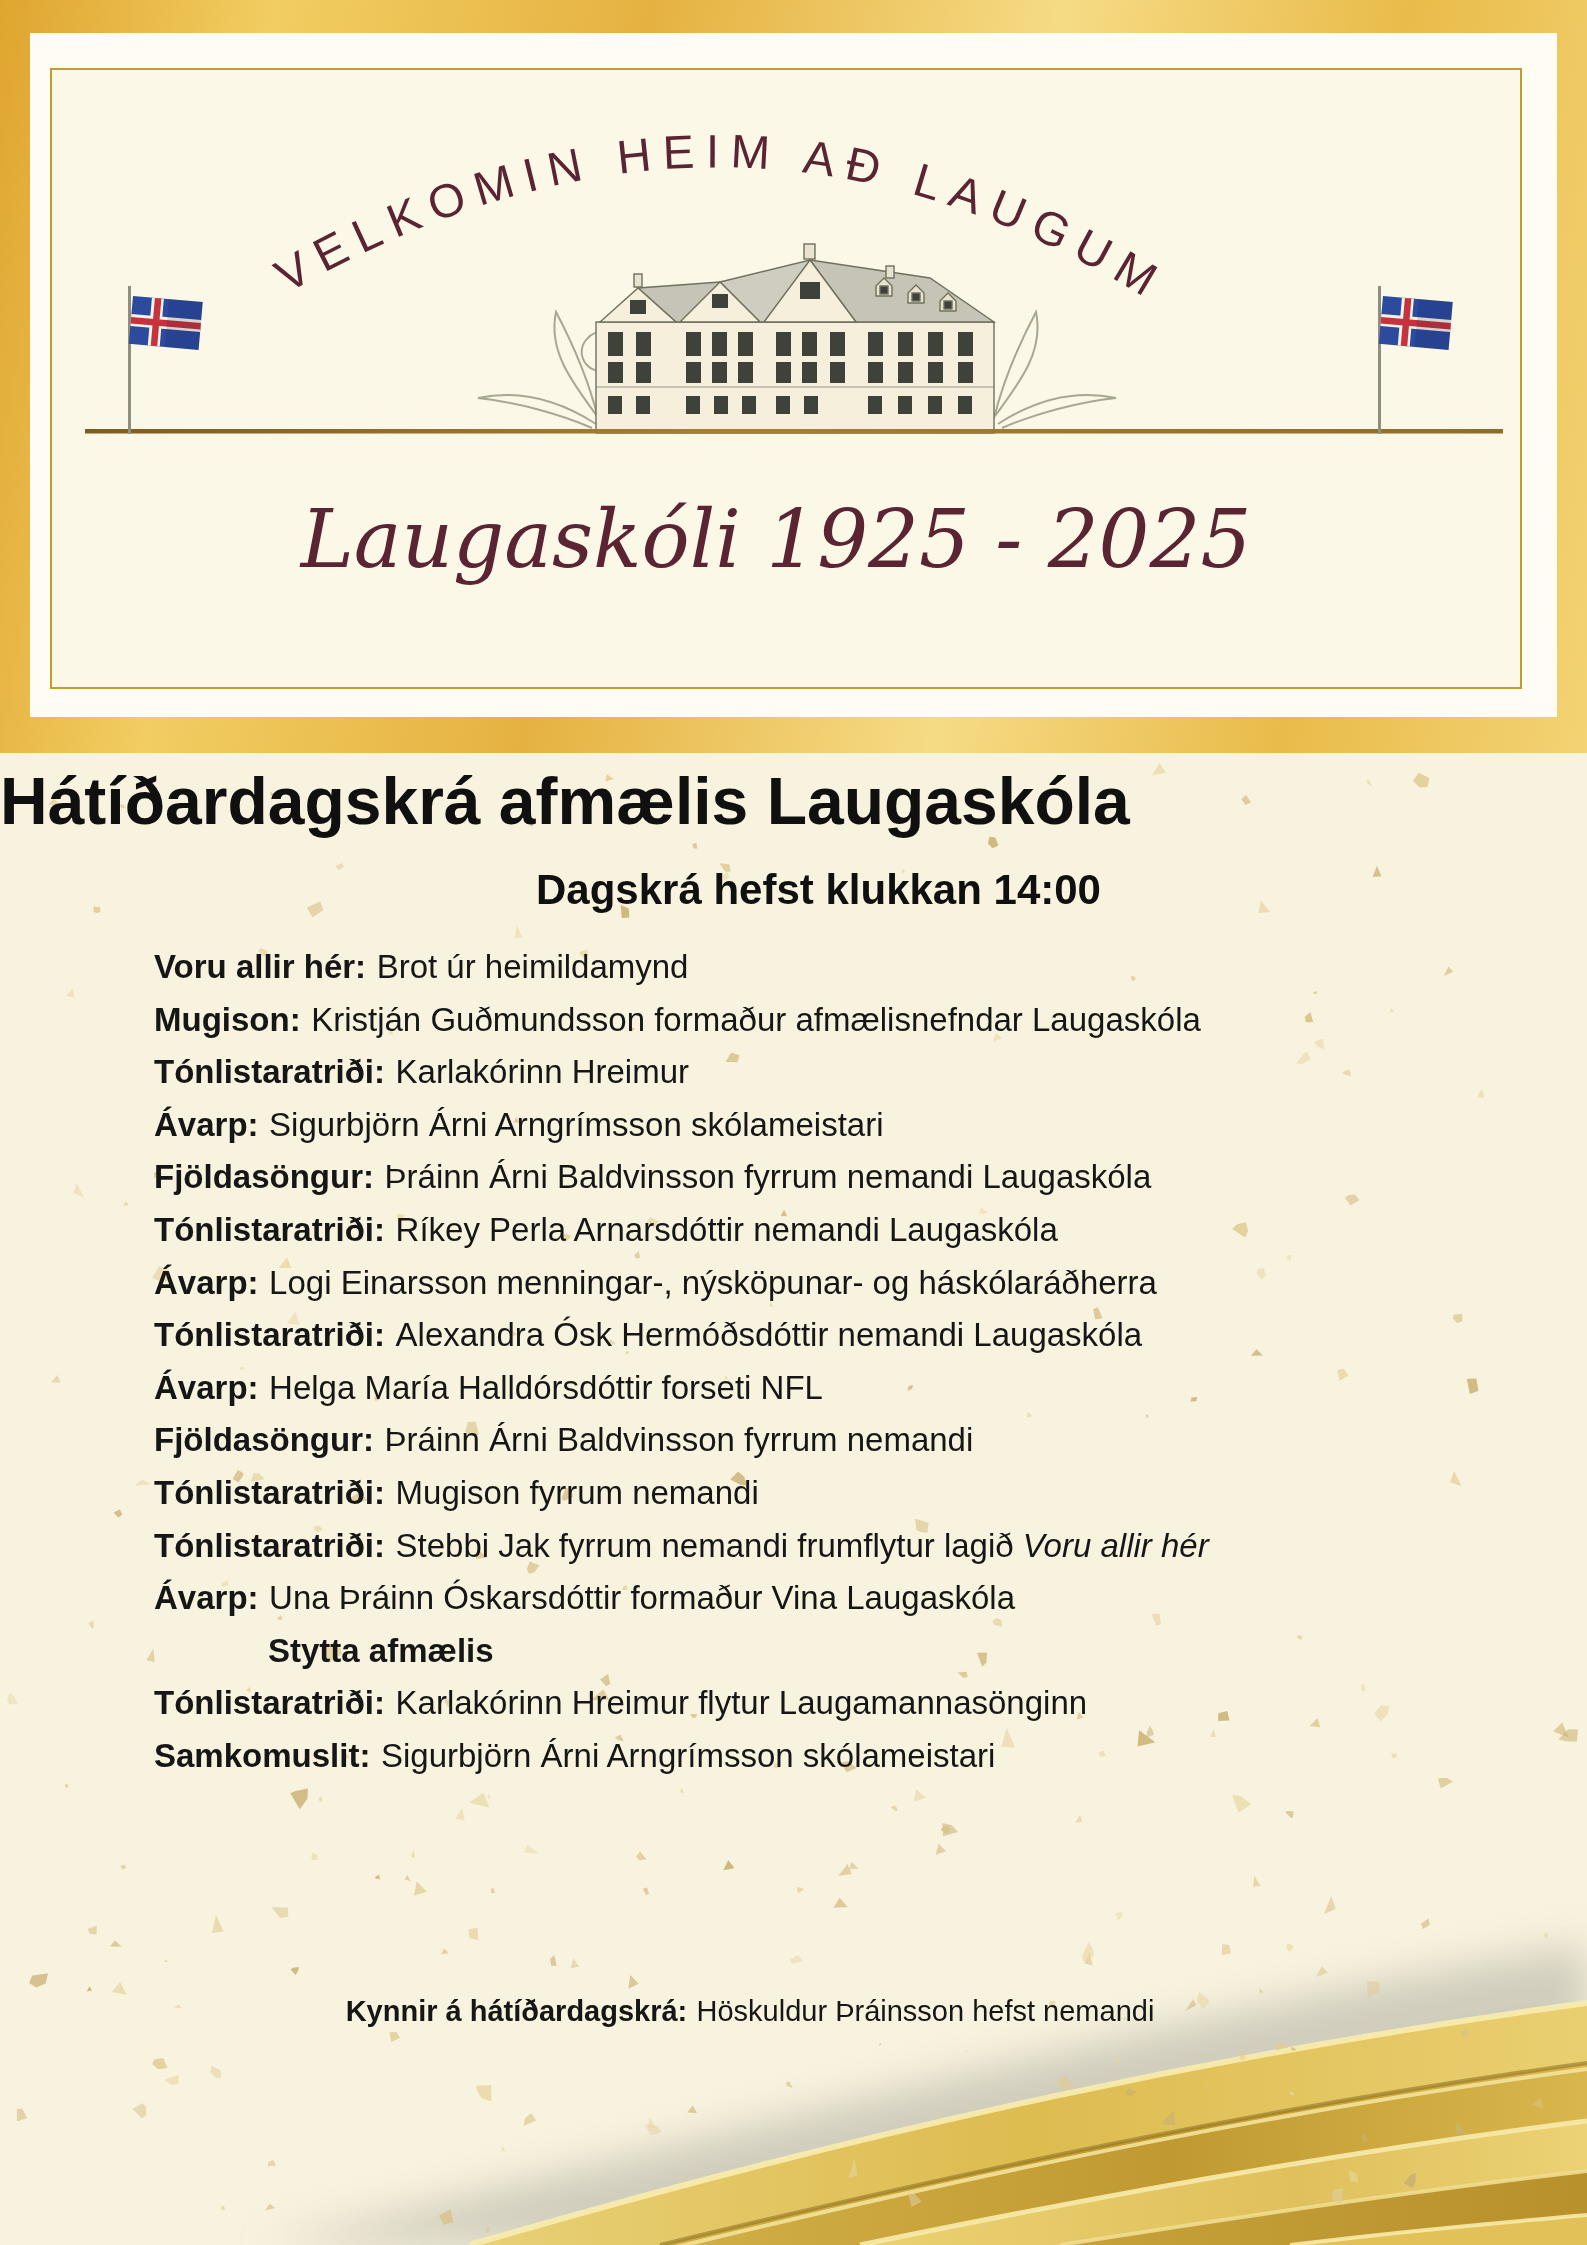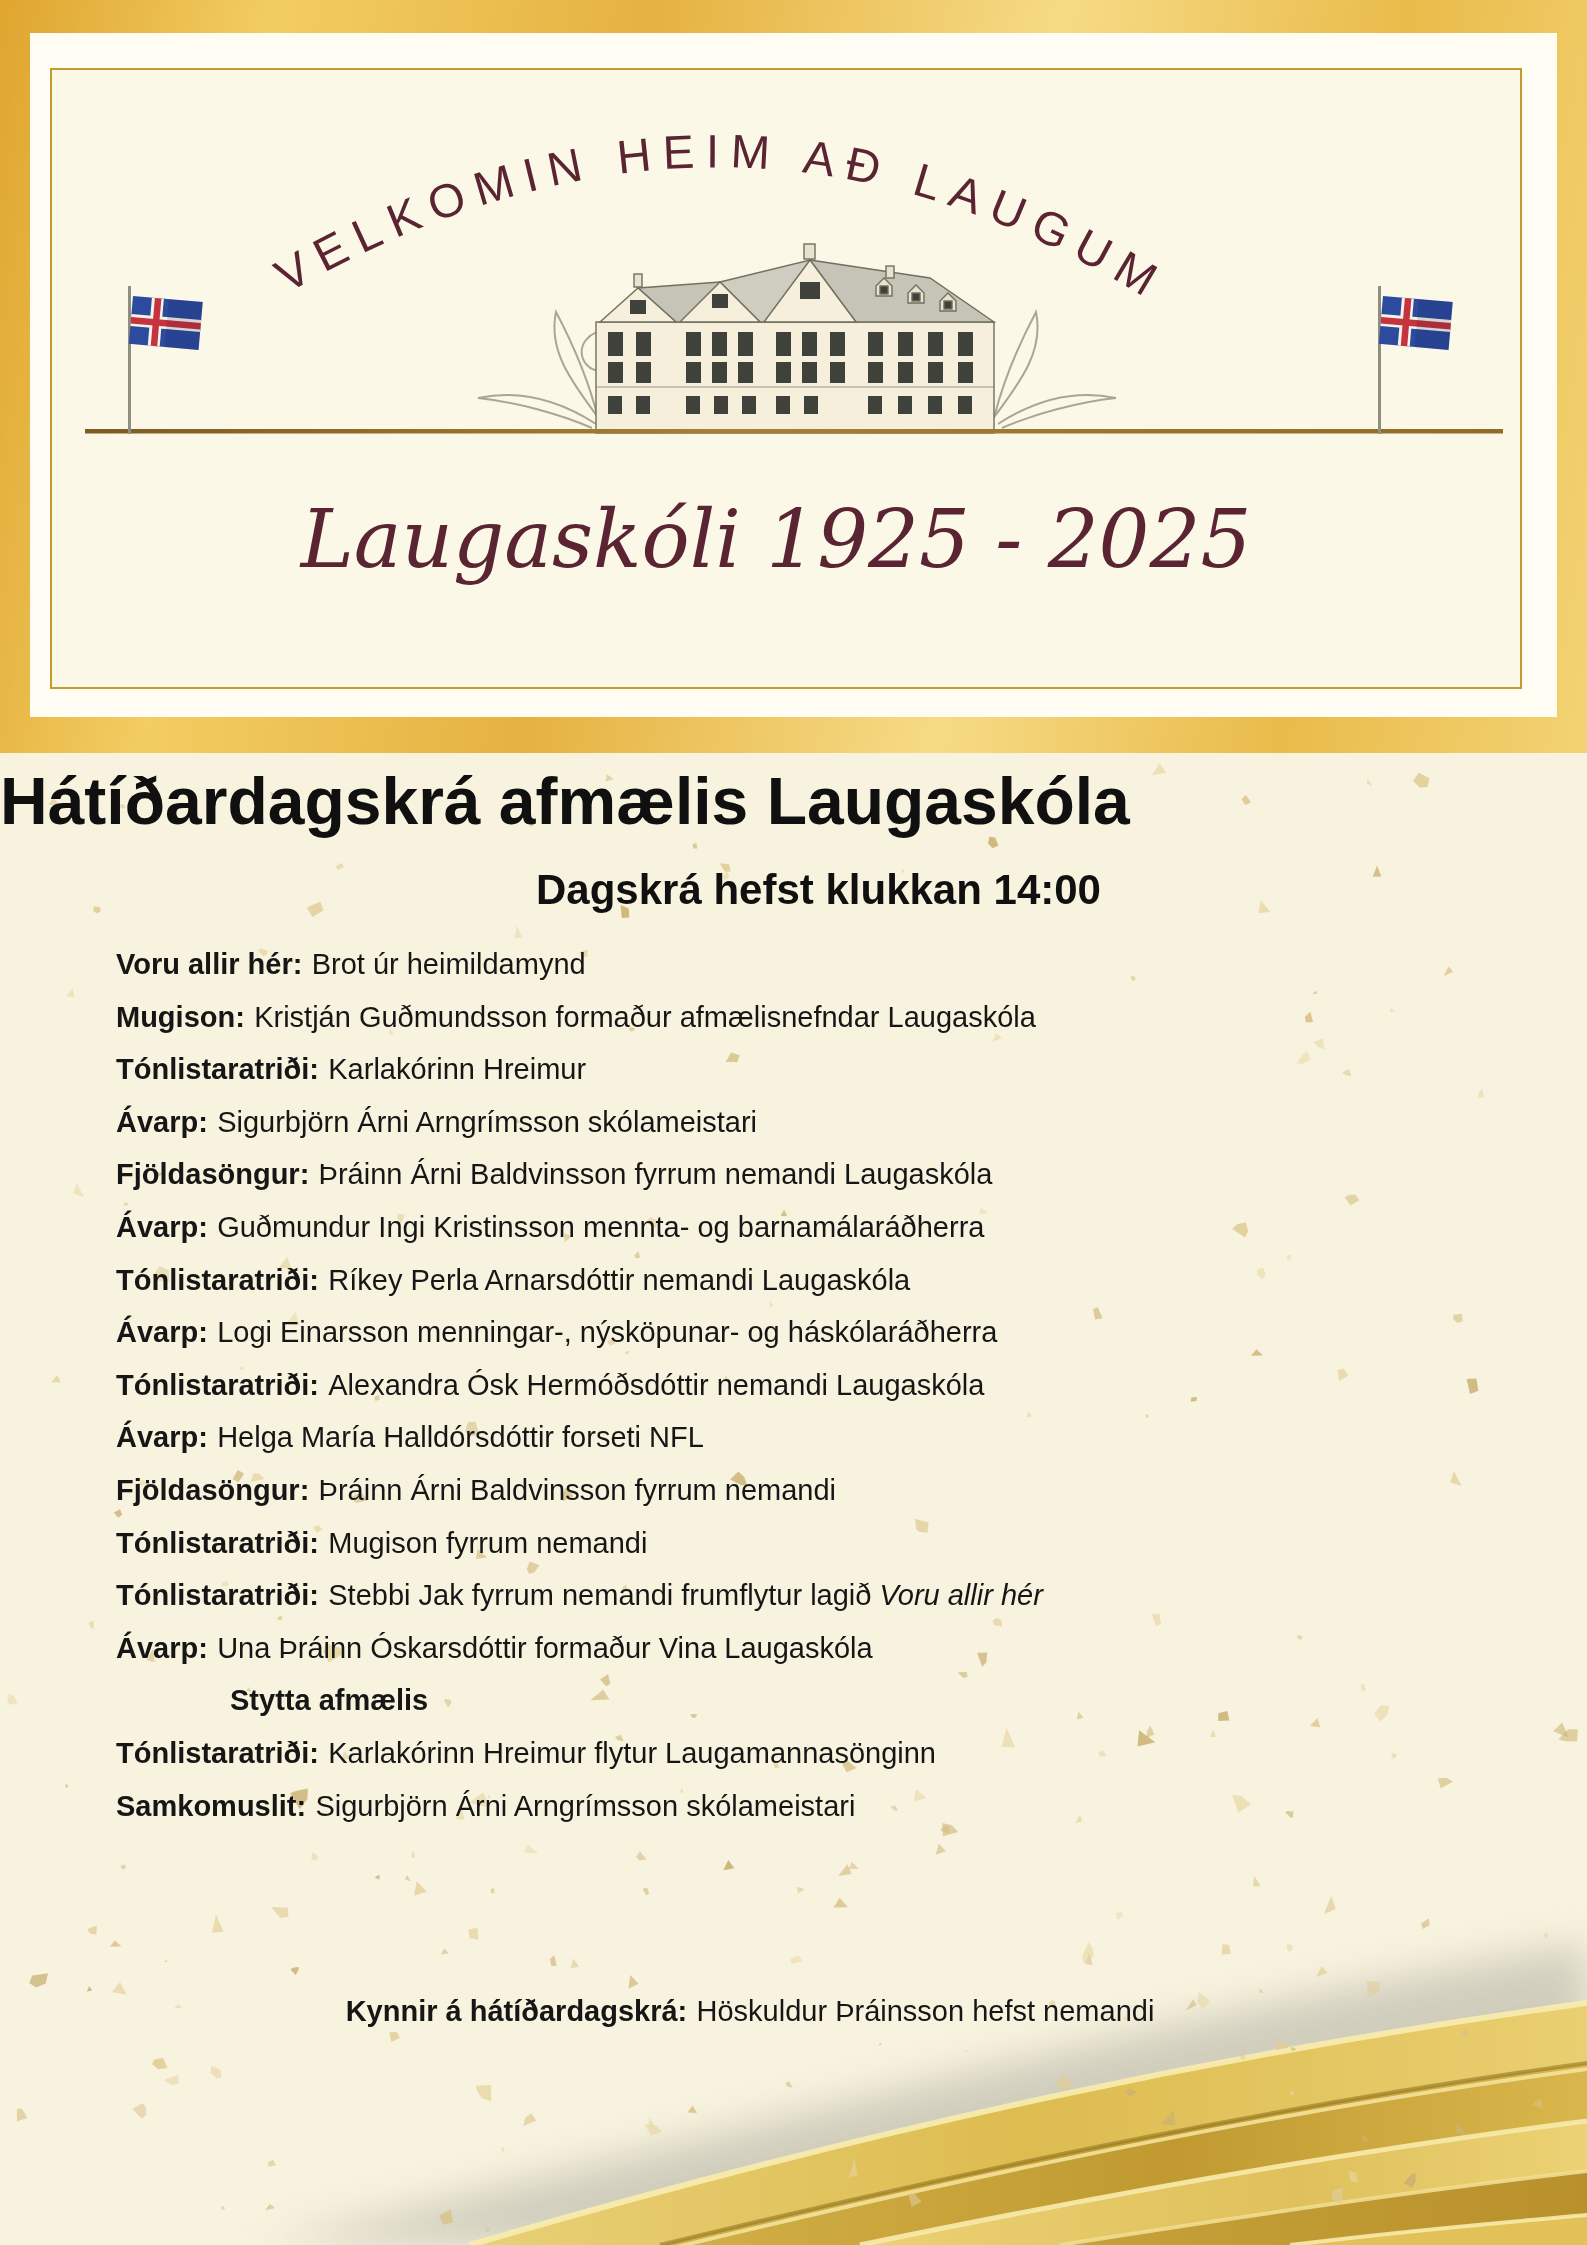--- a/index.html
+++ b/index.html
@@ -28,21 +28,21 @@
     position:absolute; top:763px; left:0; width:1587px; margin:0;
     text-align:left; font-size:66px; font-weight:bold; color:#101010; letter-spacing:0;
   }
   .subtitle{
     position:absolute; top:866px; left:0; width:1587px; margin:0;
     text-align:center; font-size:42px; font-weight:bold; color:#101010;padding-left:25px;
   }
   .program{
     position:absolute; top:948px; left:116px; right:40px; color:#161616;
   }
-  .program .row{height:52.6px; font-size:29px; white-space:nowrap;}
+  .program .row{height:52.6px; font-size:33px; white-space:nowrap;margin-left:38px;}
   .program .row.indent{padding-left:114px;}
   .lbl{font-weight:bold; margin-right:.32em;}
   .val{font-weight:normal;}
   .it{font-style:italic;}
   .footer{
     position:absolute; top:1995px; left:0; width:1500px;
     text-align:center; font-size:29px; color:#161616;
   }
   svg.layer{position:absolute; left:0; pointer-events:none;}
   #wave-layer{bottom:0;}
@@ -432,21 +432,20 @@
 
   <h1 class="title">Hátíðardagskrá afmælis Laugaskóla</h1>
   <h2 class="subtitle">Dagskrá hefst klukkan 14:00</h2>
 
   <div class="program" id="program-list">
       <div class="row"><span class="lbl">Voru allir hér:</span><span class="val">Brot úr heimildamynd</span></div>
       <div class="row"><span class="lbl">Mugison:</span><span class="val">Kristján Guðmundsson formaður afmælisnefndar Laugaskóla</span></div>
       <div class="row"><span class="lbl">Tónlistaratriði:</span><span class="val">Karlakórinn Hreimur</span></div>
       <div class="row"><span class="lbl">Ávarp:</span><span class="val">Sigurbjörn Árni Arngrímsson skólameistari</span></div>
       <div class="row"><span class="lbl">Fjöldasöngur:</span><span class="val">Þráinn Árni Baldvinsson fyrrum nemandi Laugaskóla</span></div>
-      <div class="row"><span class="lbl">Ávarp:</span><span class="val">Guðmundur Ingi Kristinsson mennta- og barnamálaráðherra</span></div>
       <div class="row"><span class="lbl">Tónlistaratriði:</span><span class="val">Ríkey Perla Arnarsdóttir nemandi Laugaskóla</span></div>
       <div class="row"><span class="lbl">Ávarp:</span><span class="val">Logi Einarsson menningar-, nýsköpunar- og háskólaráðherra</span></div>
       <div class="row"><span class="lbl">Tónlistaratriði:</span><span class="val">Alexandra Ósk Hermóðsdóttir nemandi Laugaskóla</span></div>
       <div class="row"><span class="lbl">Ávarp:</span><span class="val">Helga María Halldórsdóttir forseti NFL</span></div>
       <div class="row"><span class="lbl">Fjöldasöngur:</span><span class="val">Þráinn Árni Baldvinsson fyrrum nemandi</span></div>
       <div class="row"><span class="lbl">Tónlistaratriði:</span><span class="val">Mugison fyrrum nemandi</span></div>
       <div class="row"><span class="lbl">Tónlistaratriði:</span><span class="val">Stebbi Jak fyrrum nemandi frumflytur lagið</span><span>&nbsp;</span><span class="val it">Voru allir hér</span></div>
       <div class="row"><span class="lbl">Ávarp:</span><span class="val">Una Þráinn Óskarsdóttir formaður Vina Laugaskóla</span></div>
       <div class="row indent"><span class="lbl">Stytta afmælis</span></div>
       <div class="row"><span class="lbl">Tónlistaratriði:</span><span class="val">Karlakórinn Hreimur flytur Laugamannasönginn</span></div>

